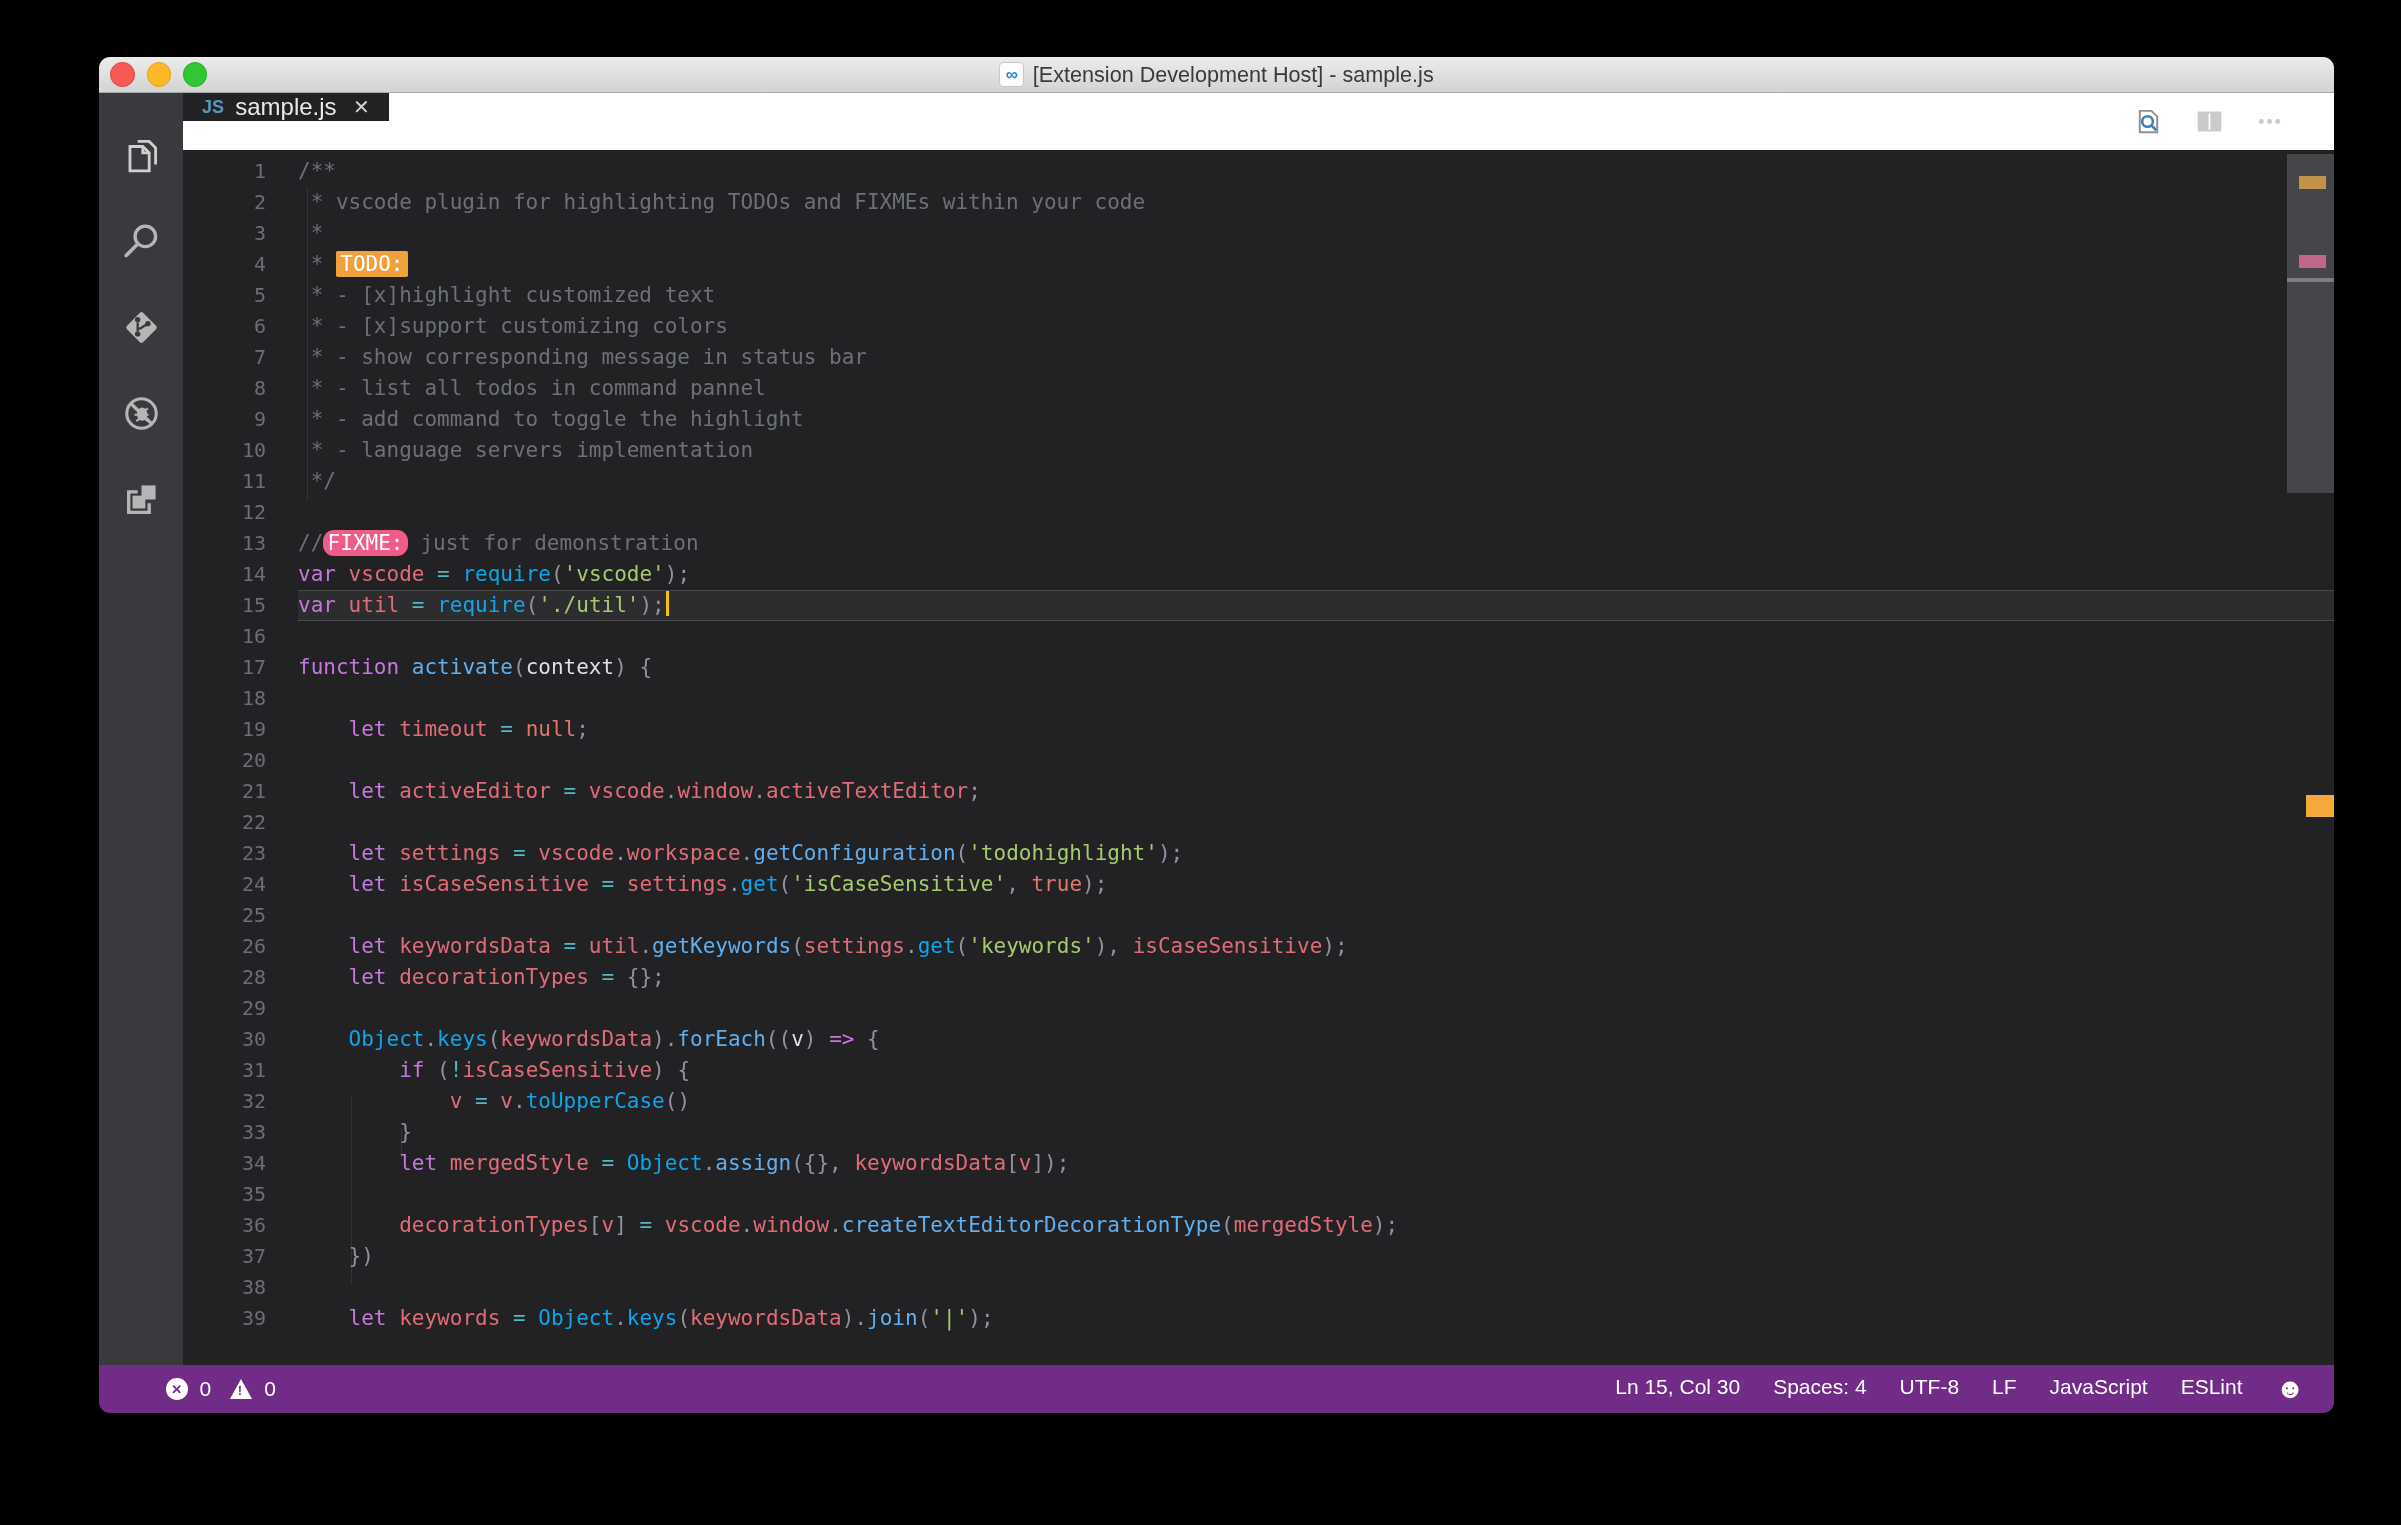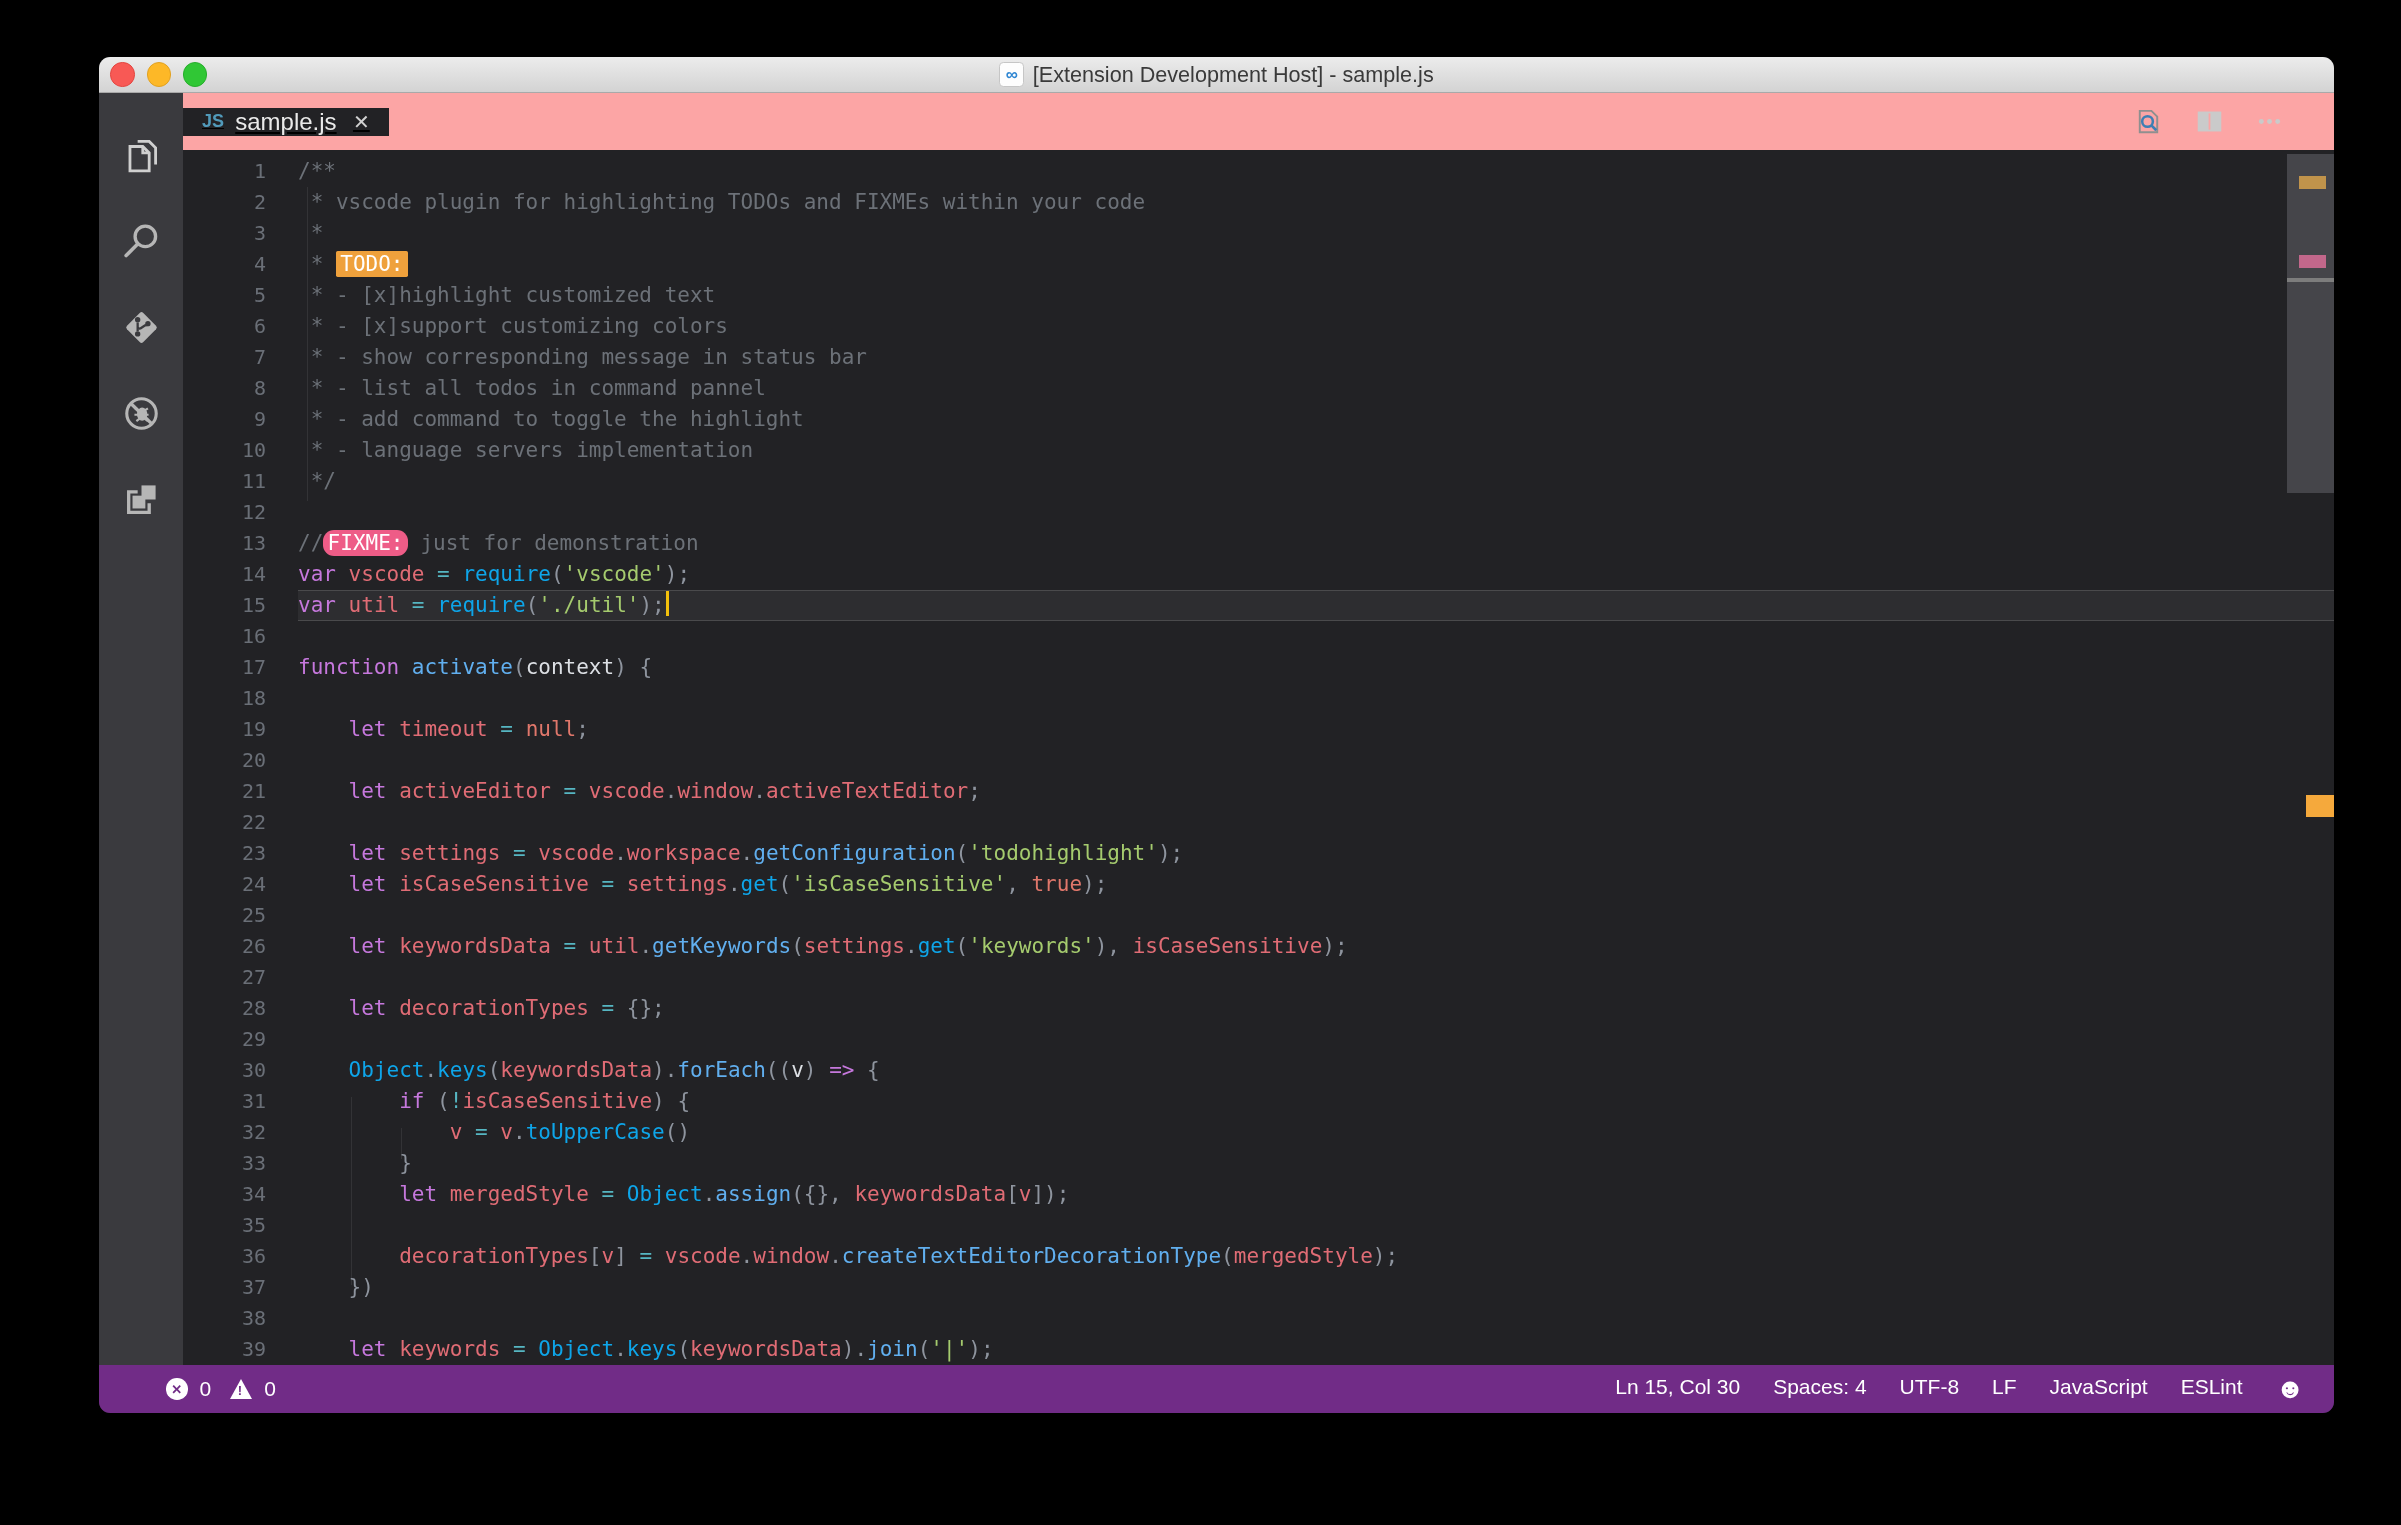--- a/index.html
+++ b/index.html
@@ -33,21 +33,21 @@
   }
   #window-title{font-size:21.6px;color:#3a3a3a;}
   
   #main-row{flex:1 1 auto;display:flex;min-height:0;}
   
   #activitybar{flex:0 0 84px;background:#3a3a3e;padding-top:19px;display:flex;flex-direction:column;align-items:center;}
   .act-item{width:84px;height:86px;display:flex;align-items:center;justify-content:center;}
   
   #main-col{flex:1 1 auto;display:flex;flex-direction:column;min-width:0;}
   
-  #tabbar{flex:0 0 57px;background:#fca5a5;display:flex;align-items:center;position:relative;text-decoration:underline;}
+  #tabbar{flex:0 0 57px;background:#ffffff;display:flex;align-items:flex-start;position:relative;}
   #tab-active{
     width:206px;background:#222225;display:flex;align-items:center;gap:11.2px;
     padding:0 15.5px 0 19px;box-sizing:border-box;
   }
   .js-badge{color:#519aba;font-weight:bold;font-size:18px;letter-spacing:0px;}
   .tab-label{color:#eaeaea;font-size:24px;}
   .tab-close{color:#d2d2d2;font-size:20px;margin-left:5.2px;}
   #editor-actions{position:absolute;right:0;top:0;height:100%;display:flex;align-items:center;gap:31px;padding-right:50px;}
   
   #editor{flex:1 1 auto;background:#222225;position:relative;overflow:hidden;}
@@ -302,24 +302,20 @@
             </div>
             <div class="code-row">
               <span class="ln">25</span>
               <span class="code"></span>
             </div>
             <div class="code-row">
               <span class="ln">26</span>
               <span class="code"><span class="t-pl">    </span><span class="t-kw">let</span><span class="t-pl"> </span><span class="t-vr">keywordsData</span><span class="t-pl"> </span><span class="t-op">=</span><span class="t-pl"> </span><span class="t-vr">util</span><span class="t-pt">.</span><span class="t-fn">getKeywords</span><span class="t-pt">(</span><span class="t-vr">settings</span><span class="t-pt">.</span><span class="t-sp">get</span><span class="t-pt">(</span><span class="t-st">'keywords'</span><span class="t-pt">),</span><span class="t-pl"> </span><span class="t-vr">isCaseSensitive</span><span class="t-pt">);</span></span>
             </div>
             <div class="code-row">
-              <span class="ln">27</span>
-              <span class="code"></span>
-            </div>
-            <div class="code-row">
               <span class="ln">28</span>
               <span class="code"><span class="t-pl">    </span><span class="t-kw">let</span><span class="t-pl"> </span><span class="t-vr">decorationTypes</span><span class="t-pl"> </span><span class="t-op">=</span><span class="t-pl"> </span><span class="t-pt">{};</span></span>
             </div>
             <div class="code-row">
               <span class="ln">29</span>
               <span class="code"></span>
             </div>
             <div class="code-row">
               <span class="ln">30</span>
               <span class="code"><span class="t-pl">    </span><span class="t-sp">Object</span><span class="t-pt">.</span><span class="t-sp">keys</span><span class="t-pt">(</span><span class="t-vr">keywordsData</span><span class="t-pt">).</span><span class="t-fn">forEach</span><span class="t-pt">((</span><span class="t-pr">v</span><span class="t-pt">)</span><span class="t-pl"> </span><span class="t-kw">=&gt;</span><span class="t-pl"> </span><span class="t-pt">{</span></span>

